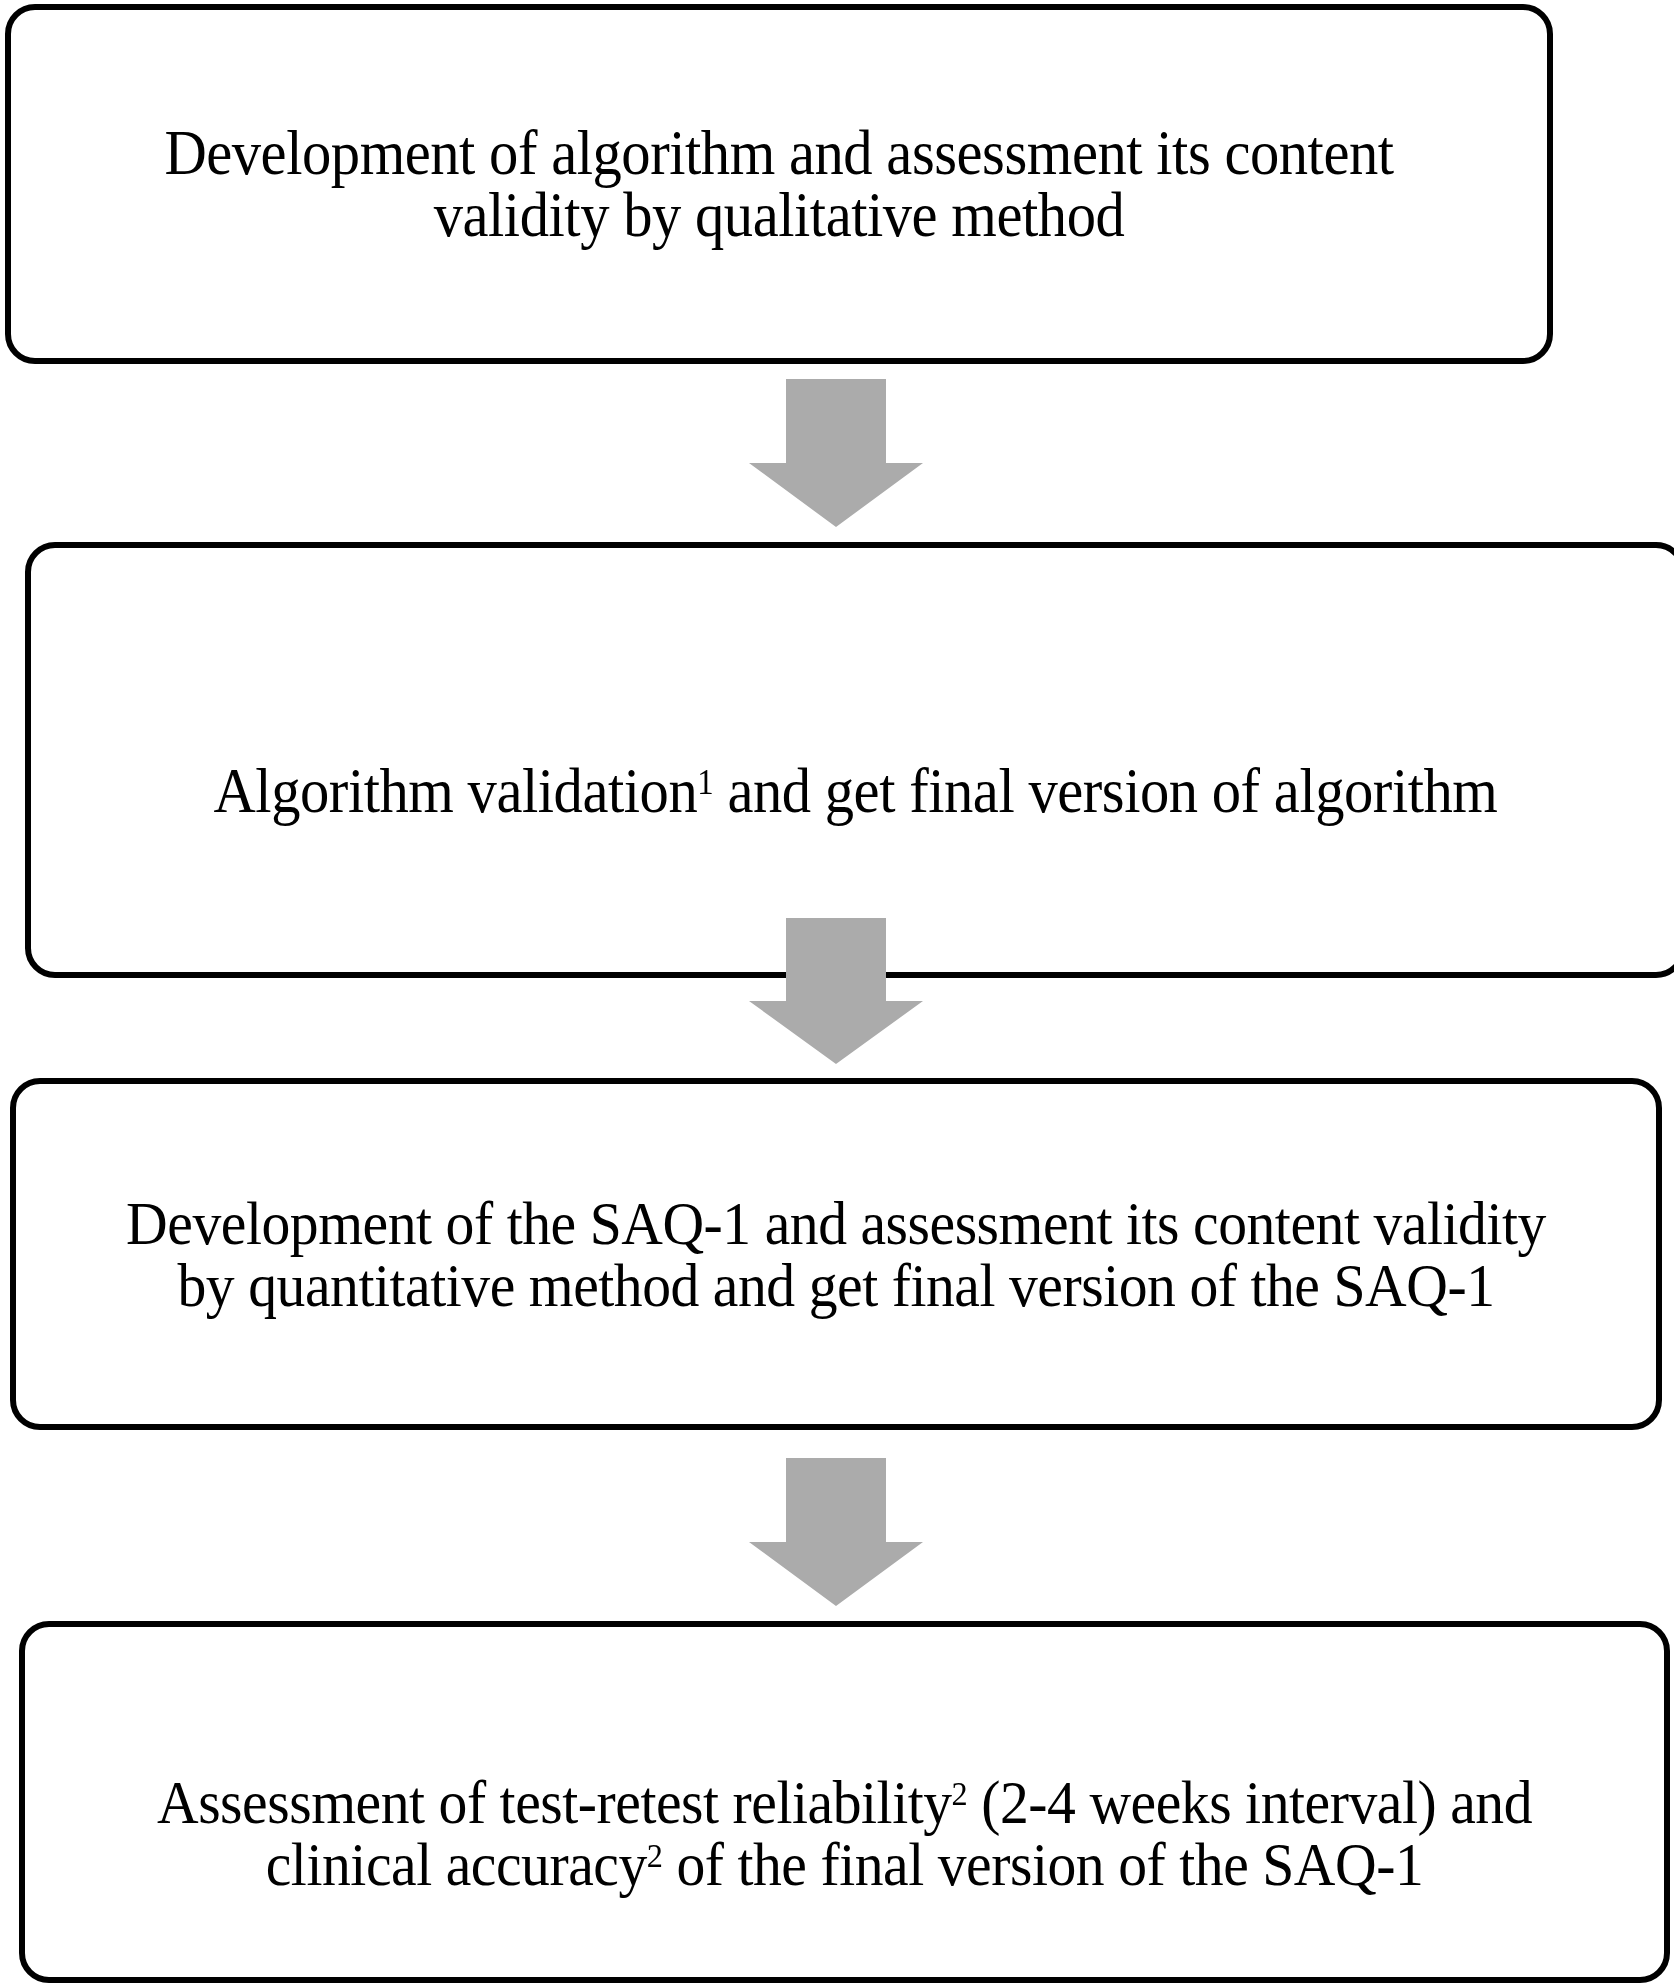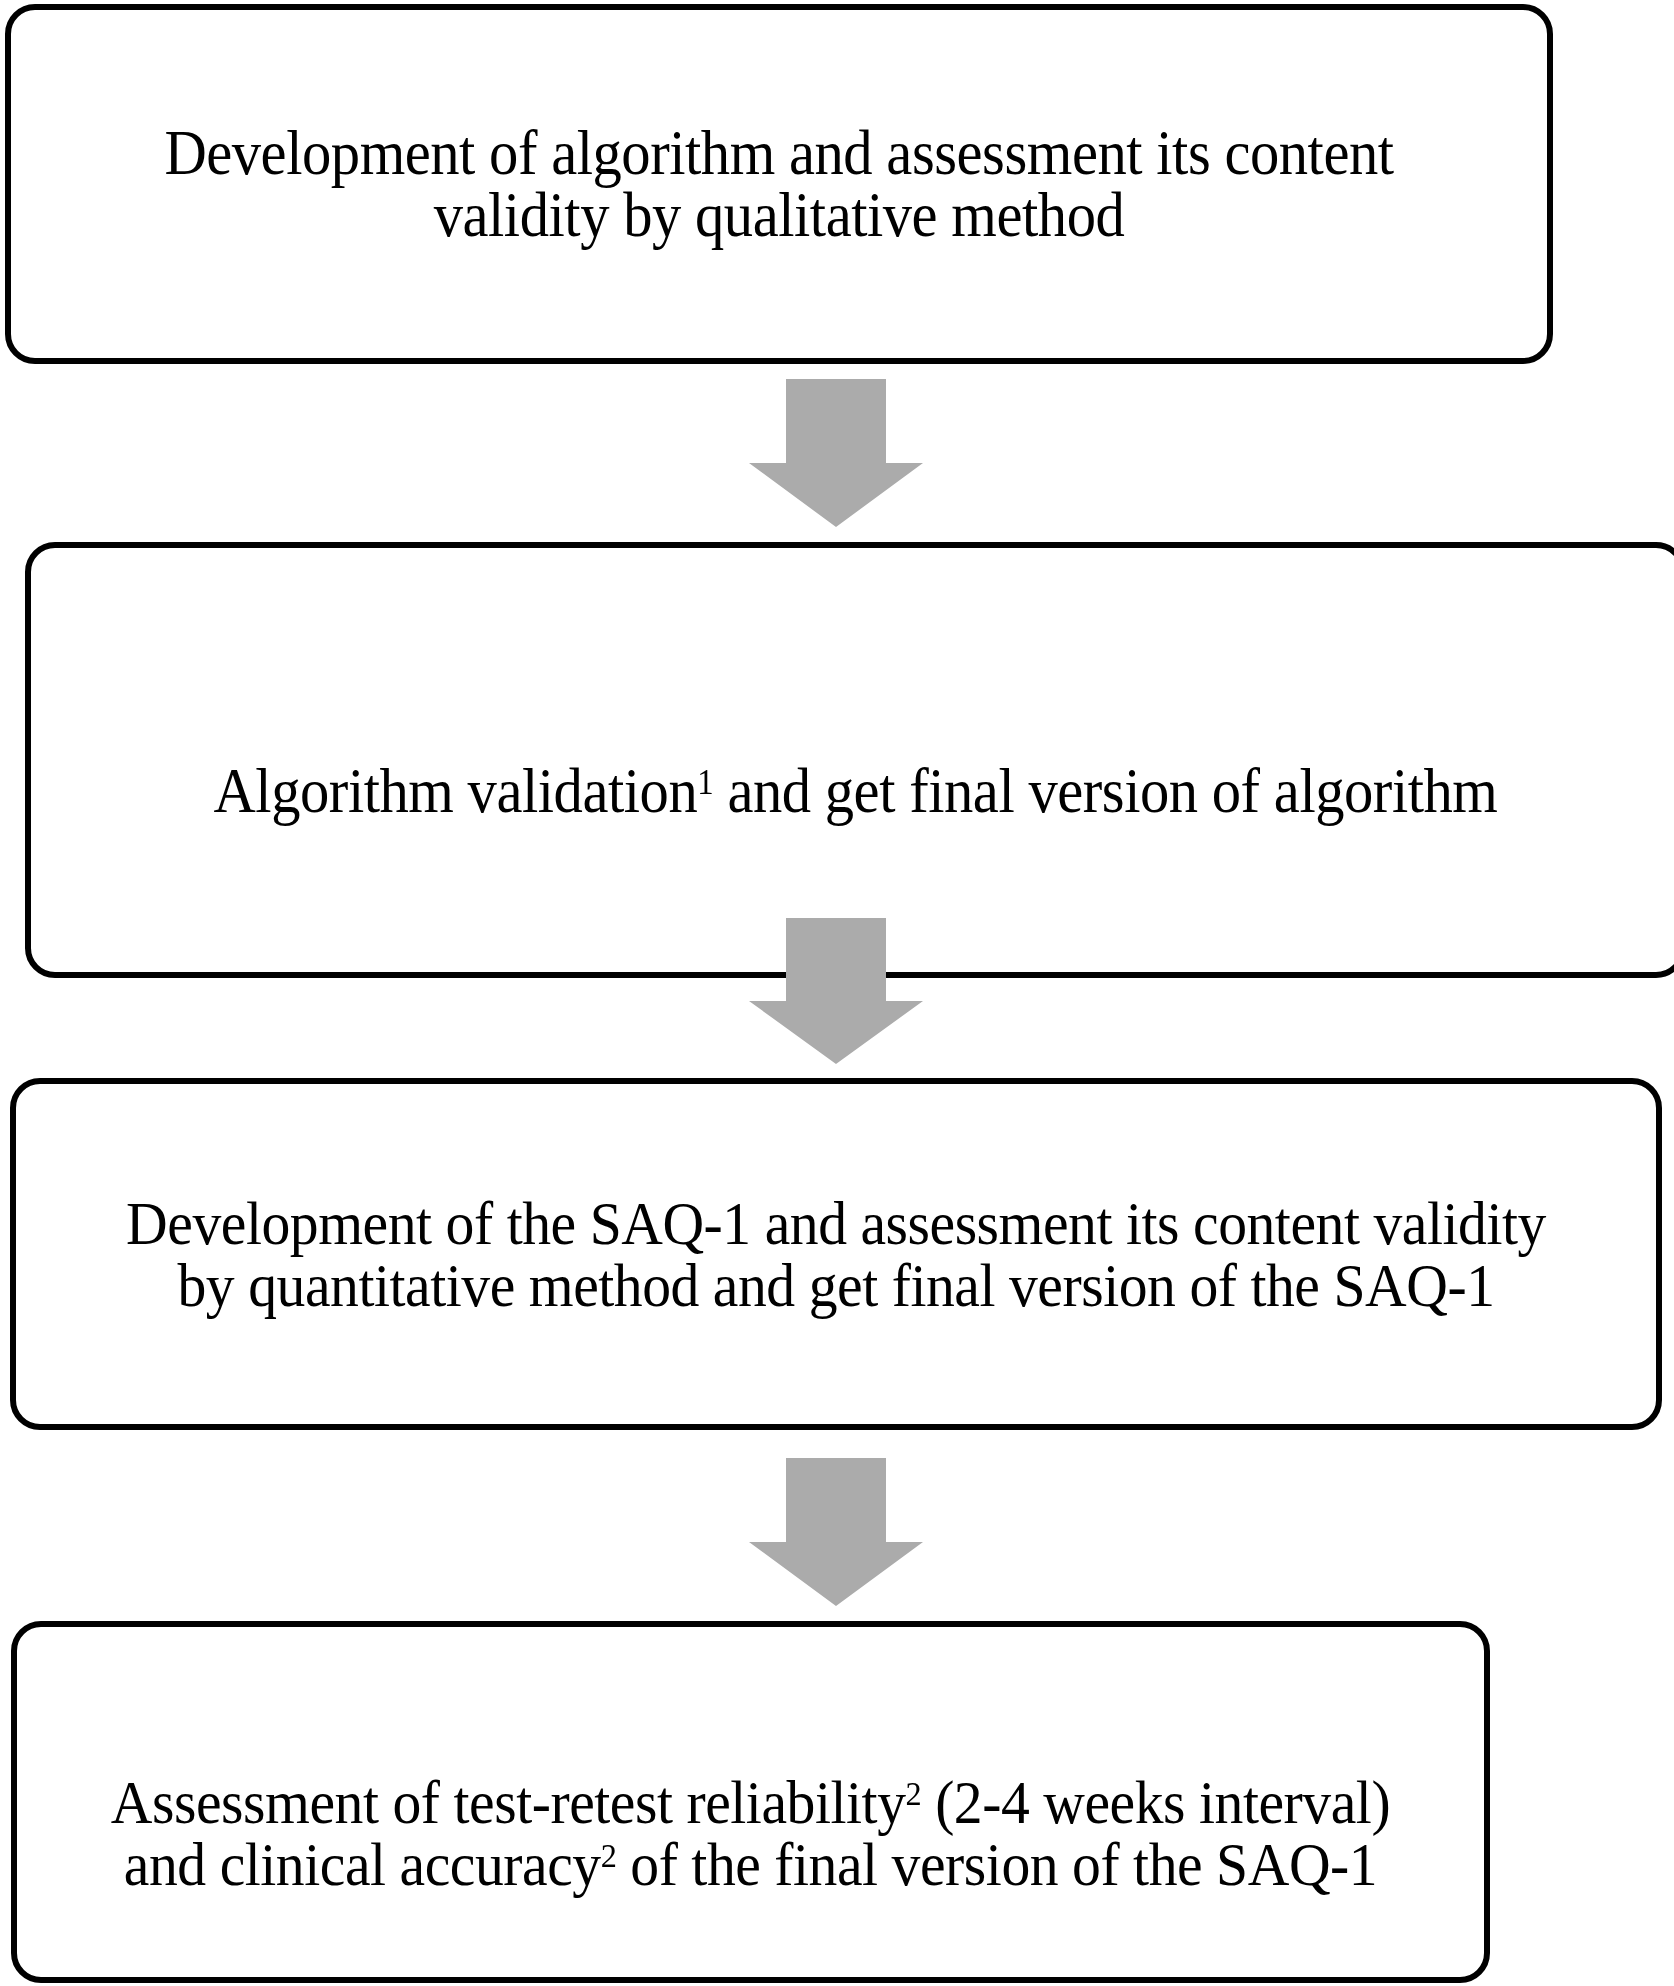--- a/index.html
+++ b/index.html
@@ -54,21 +54,21 @@
   .flow-box-text sup {
     font-size: 0.56em;
     line-height: 0;
     vertical-align: 0.52em;
   }
 
   
   #box-1 { left: 5px;  top: 4px;    width: 1548px; height: 360px; }
   #box-2 { left: 25px;  top: 542px;  width: 1661px; height: 436px; }
   #box-3 { left: 10px; top: 1078px; width: 1652px; height: 352px; }
-  #box-4 { left: 11px; top: 1621px; width: 1479px; height: 362px; }
+  #box-4 { left: 19px; top: 1621px; width: 1651px; height: 362px; }
 
   #box-1 .flow-box-text { font-size: 63px; line-height: 62px; }
   #box-2 .flow-box-text { font-size: 63px; line-height: 62px; }
   #box-3 .flow-box-text { font-size: 62px; line-height: 62px; padding: 0 34px; }
   #box-4 .flow-box-text { font-size: 62px; line-height: 62px; padding: 0 44px; }
 
   
   .flow-arrow {
     position: absolute;
     width: 174px;

